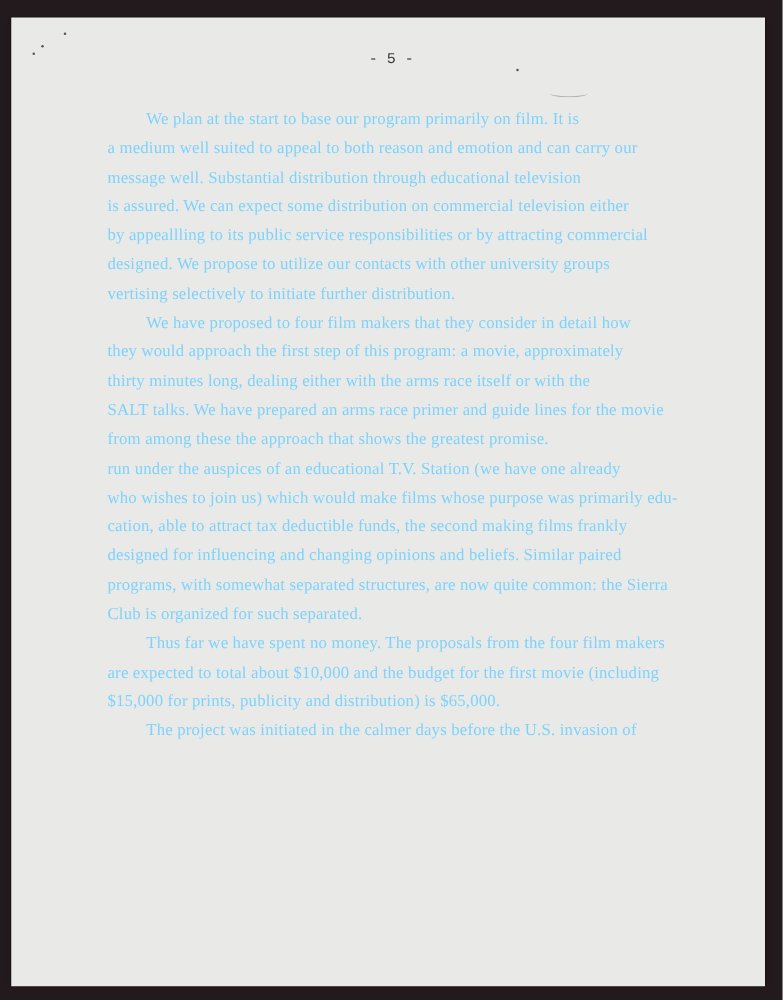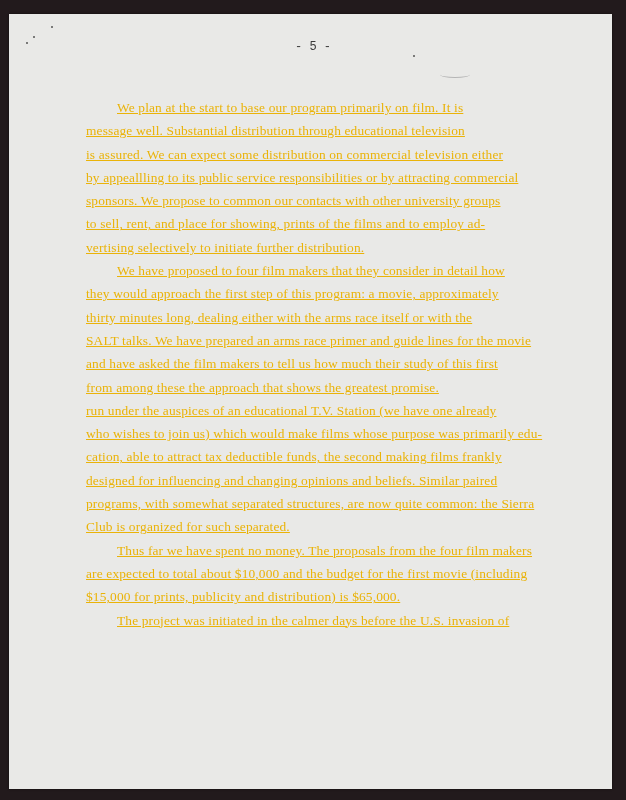--- a/index.html
+++ b/index.html
@@ -19,61 +19,59 @@
     position: absolute;
     top: 40px; left: 0; width: 626px;
     text-align: center;
     font-family: "Liberation Mono", "DejaVu Sans Mono", monospace;
     font-size: 12px;
     color: #3a3a3a;
     padding-left: 0;
   }
   .body-text {
     position: absolute;
-    left: 86px; top: 96px;
+    left: 86px; top: 83px;
     width: 500px;
     font-family: "Liberation Serif", "DejaVu Serif", serif;
     font-size: 13.4px;
     line-height: 23.3px;
-    color: #eab308;
+    color: #7dd3fc;
     letter-spacing: 0.15px;
-    text-decoration: underline;
   }
   .line { white-space: nowrap; display: block; height: 23.3px; }
   .indent { padding-left: 31px; }
   .speck { position: absolute; background: #555; border-radius: 50%; }
 </style>
 </head>
 <body>
 
 <div class="paper"></div>
 <span class="speck" style="left:26px;top:42px;width:2px;height:2px;"></span>
 <span class="speck" style="left:33px;top:36px;width:2px;height:2px;"></span>
 <span class="speck" style="left:51px;top:26px;width:2px;height:2px;"></span>
 <span class="speck" style="left:413px;top:55px;width:2px;height:2px;"></span>
 <span style="position:absolute;left:440px;top:71px;width:30px;height:6px;border-bottom:1px solid #b5b5b5;border-radius:0 0 50% 50%;"></span>
 
 <div class="page-number">- 5 -</div>
 
 <div class="body-text">
   <div>
     <span class="line indent">We plan at the start to base our program primarily on film.  It is</span>
+    <span class="line">a medium well suited to appeal to both reason and emotion and can carry our</span>
     <span class="line">message well.  Substantial distribution through educational television</span>
     <span class="line">is assured.  We can expect some distribution on commercial television either</span>
     <span class="line">by appeallling to its public service responsibilities or by attracting commercial</span>
-    <span class="line">sponsors.  We propose to common our contacts with other university groups</span>
-    <span class="line">to sell, rent, and place for showing, prints of the films and to employ ad-</span>
+    <span class="line">designed.  We propose to utilize our contacts with other university groups</span>
     <span class="line">vertising selectively to initiate further distribution.</span>
   </div>
   <div>
     <span class="line indent">We have proposed to four film makers that they consider in detail how</span>
     <span class="line">they would approach the first step of this program: a movie, approximately</span>
     <span class="line">thirty minutes long, dealing either with the arms race itself or with the</span>
     <span class="line">SALT talks.  We have prepared an arms race primer and guide lines for the movie</span>
-    <span class="line">and have asked the film makers to tell us how much their study of this first</span>
     <span class="line">from among these the approach that shows the greatest promise.</span>
   </div>
   <div>
     <span class="line">run under the auspices of an educational T.V. Station (we have one already</span>
     <span class="line">who wishes to join us) which would make films whose purpose was primarily edu-</span>
     <span class="line">cation, able to attract tax deductible funds, the second making films frankly</span>
     <span class="line">designed for influencing and changing opinions and beliefs.  Similar paired</span>
     <span class="line">programs, with somewhat separated structures, are now quite common: the Sierra</span>
     <span class="line">Club is organized for such separated.</span>
   </div>

